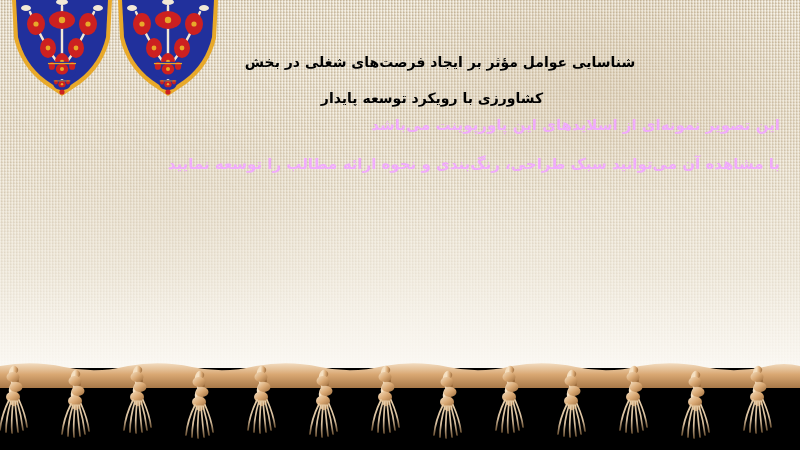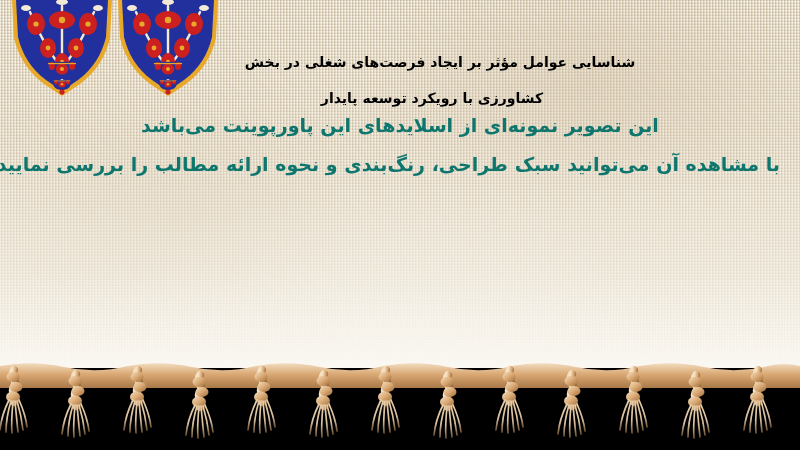--- a/index.html
+++ b/index.html
@@ -92,23 +92,23 @@
     margin-top: 36px;
   }
   .title .tline { display: block; }
   .title .tline.l2 { padding-right: 16px; }
 
   .body {
     position: absolute;
     top: 106px;
     right: 20px;
     width: 760px;
-    text-align: center;
-    color: #0f766e;
-    font-size: 19px;
+    text-align: right;
+    color: #f0abfc;
+    font-size: 15px;
     font-weight: 700;
     line-height: 39px;
     direction: rtl;
   }
   .body .bline { display: block; white-space: nowrap; }
 
   
   .band {
     position: absolute;
     left: 0;
@@ -207,21 +207,21 @@
 
   <div class="text-layer">
 
     <div class="title">
       <span class="tline l1">شناسایی عوامل مؤثر بر ایجاد فرصت‌های شغلی در بخش</span>
       <span class="tline l2">کشاورزی با رویکرد توسعه پایدار</span>
     </div>
 
     <div class="body">
       <span class="bline">این تصویر نمونه‌ای از اسلایدهای این پاورپوینت می‌باشد</span>
-      <span class="bline">با مشاهده آن می‌توانید سبک طراحی، رنگ‌بندی و نحوه ارائه مطالب را بررسی نمایید</span>
+      <span class="bline">با مشاهده آن می‌توانید سبک طراحی، رنگ‌بندی و نحوه ارائه مطالب را توسعه نمایید</span>
     </div>
 
   </div>
 
   <div class="band"></div>
 
   <svg class="fringe-edge" width="800" height="28" viewBox="0 0 800 28" preserveAspectRatio="none">
     <defs>
       <linearGradient id="ropeG" x1="0" y1="0" x2="0" y2="1">
         <stop offset="0%" stop-color="#f2dcc0"></stop>

